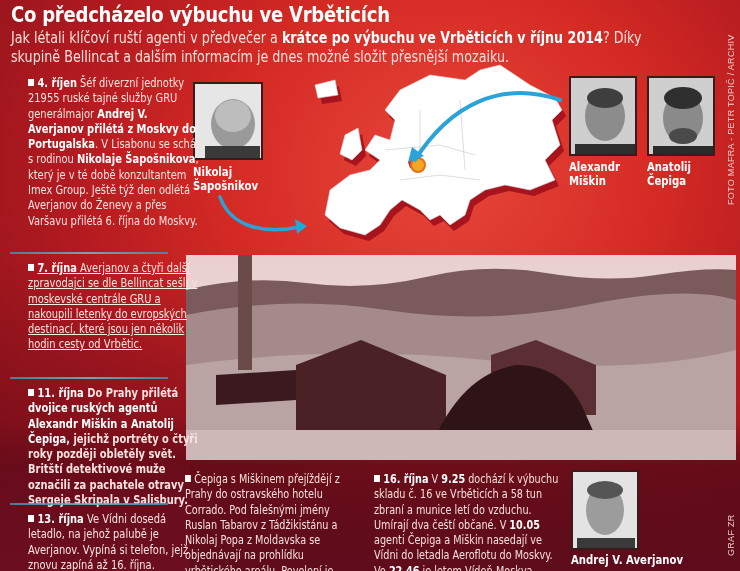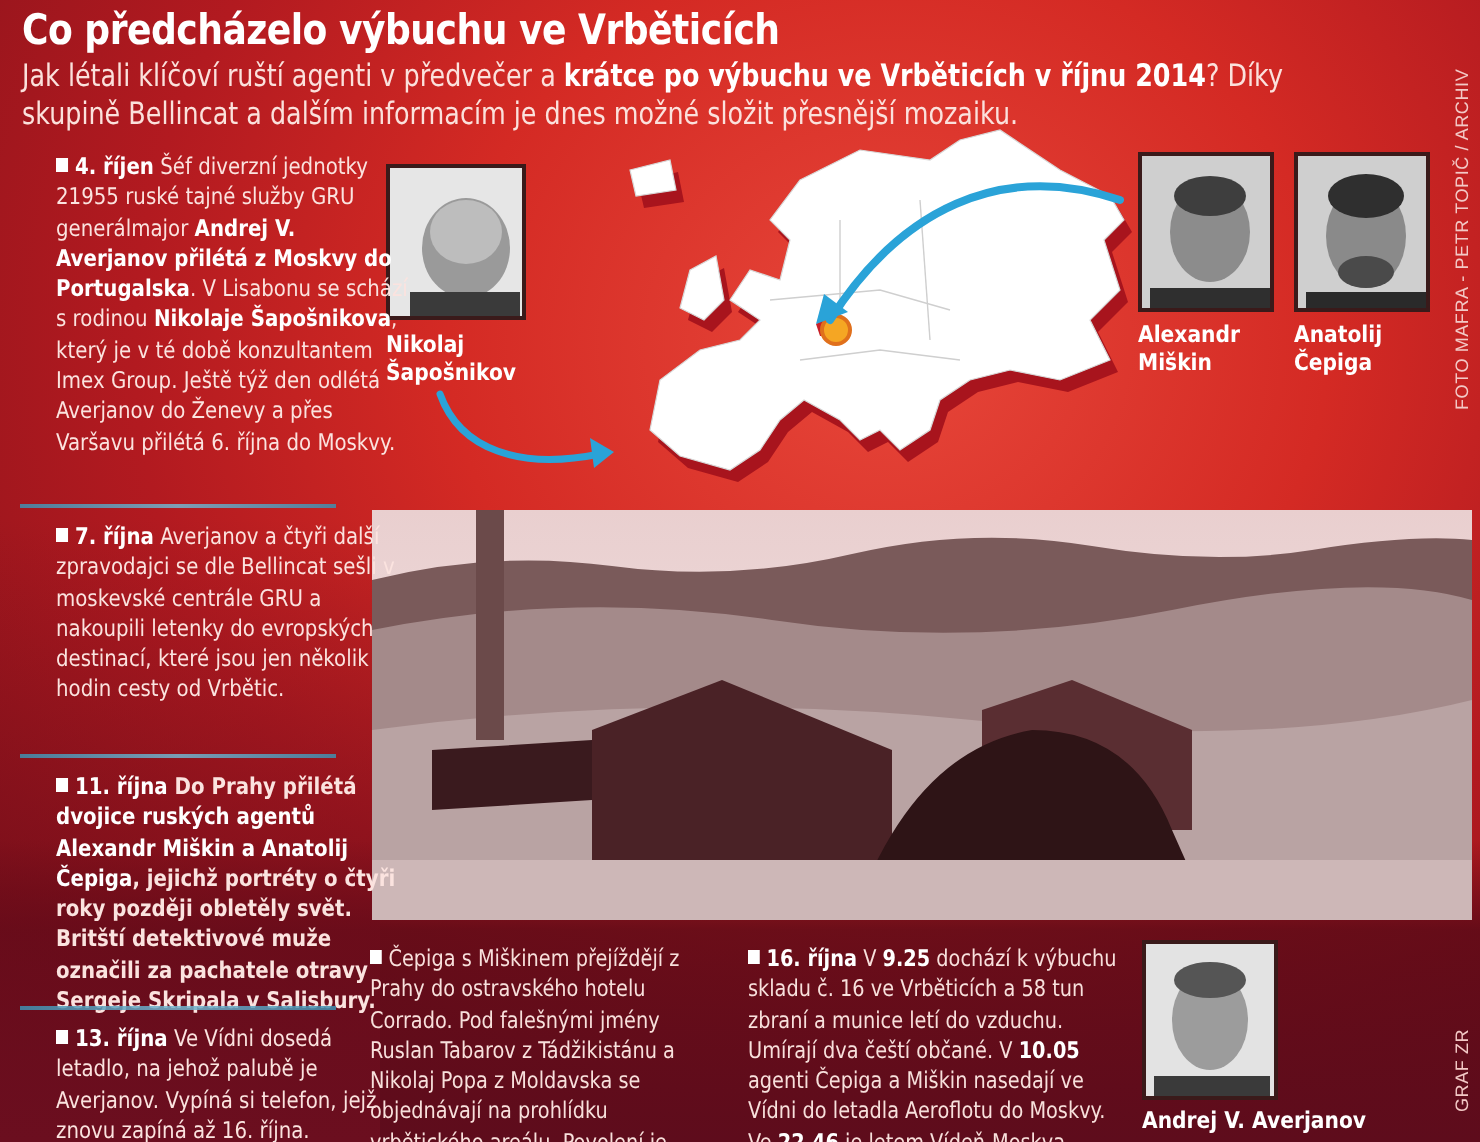--- a/index.html
+++ b/index.html
@@ -189,21 +189,21 @@
 
     <path d="M240 205 Q270 120 330 110 Q380 110 400 160 L420 205 Z" fill="#2e1416"></path>
     <rect x="0" y="175" width="550" height="30" fill="#cdb7b7"></rect>
   </svg>
 </div>
 
 <div class="left-col" style="top:76px;">
   <div class="item"><span class="bullet"></span><b>4. říjen</b><span> Šéf diverzní jednotky 21955 ruské tajné služby GRU generálmajor </span><b>Andrej V. Averjanov přilétá z Moskvy do Portugalska</b><span>. V Lisabonu se schází s rodinou </span><b>Nikolaje Šapošnikova</b><span>, který je v té době konzultantem Imex Group. Ještě týž den odlétá Averjanov do Ženevy a přes Varšavu přilétá 6. října do Moskvy.</span></div>
 </div>
 <div class="sep" style="top:252px;"></div>
-<div class="left-col" style="top:261px;">
+<div class="left-col" style="top:261px;text-decoration:underline;">
   <div class="item"><span class="bullet"></span><b>7. října</b><span> Averjanov a čtyři další zpravodajci se dle Bellincat sešli v moskevské centrále GRU a nakoupili letenky do evropských destinací, které jsou jen několik hodin cesty od Vrbětic.</span></div>
 </div>
 <div class="sep" style="top:377px;"></div>
 <div class="left-col" style="top:386px;font-weight:bold;">
   <div class="item"><span class="bullet"></span><b>11. října</b><span> Do Prahy přilétá </span><b>dvojice ruských agentů Alexandr Miškin a Anatolij Čepiga</b><span>, jejichž portréty o čtyři roky později obletěly svět. Britští detektivové muže označili za pachatele otravy Sergeje Skripala v Salisbury.</span></div>
 </div>
 <div class="sep" style="top:503px;"></div>
 <div class="left-col" style="top:512px;">
   <div class="item"><span class="bullet"></span><b>13. října</b><span> Ve Vídni dosedá letadlo, na jehož palubě je Averjanov. Vypíná si telefon, jejž znovu zapíná až 16. října.</span></div>
 </div>

